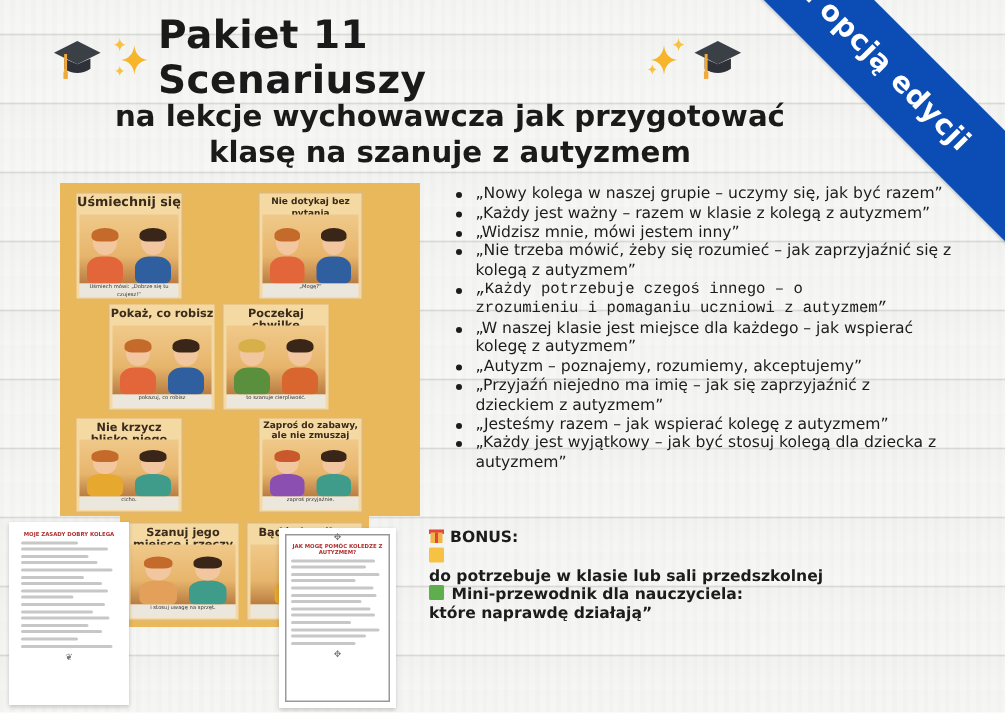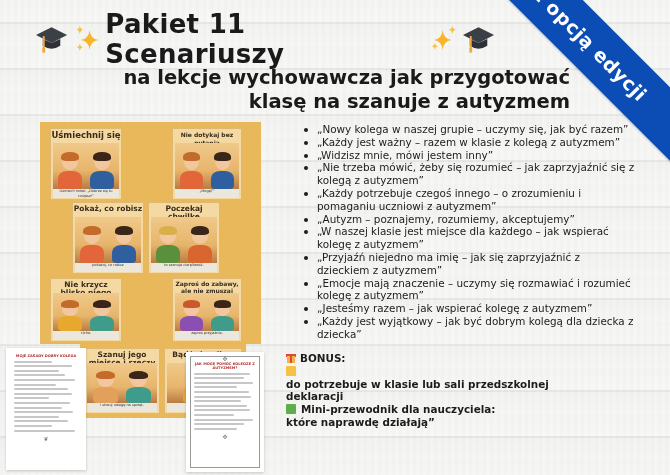--- a/index.html
+++ b/index.html
@@ -25,39 +25,39 @@
     display: flex; align-items: center; gap: 6px;
   }
   .title-text {
     font-family: "DejaVu Sans", sans-serif; font-weight: bold;
     font-size: 26px; letter-spacing: 0.3px; color: #1a1a1a;
   }
   .cap-icon { width: 34px; height: 34px; }
   .spark-icon { width: 26px; height: 30px; }
   .subtitle {
     position: absolute; left: 30px; top: 66px; width: 540px;
-    text-align: right; font-weight: bold; font-size: 19.5px; line-height: 24px;
+    text-align: center; font-weight: bold; font-size: 19.5px; line-height: 24px;
     color: #1a1a1a;
   }
 
   
   .ribbon {
     position: absolute; right: -70px; top: 18px;
     width: 300px; height: 52px;
     background: #0b4db5;
     transform: rotate(45deg);
     transform-origin: center;
     display: flex; align-items: center; justify-content: center;
     color: #fff; font-weight: bold; font-size: 19px; letter-spacing: 0.5px;
     box-shadow: 0 1px 2px rgba(0,0,0,0.2);
   }
 
   
   .preview {
-    position: absolute; left: 40px; top: 122px; width: 221px; height: 222px;
+    position: absolute; left: 40px; top: 122px; width: 240px; height: 222px;
     background: #e9b85a;
   }
   .card {
     position: absolute; background: #f4d9a3; overflow: hidden;
     border: 1px solid #e1b873;
   }
   .card .ctitle {
     position: absolute; top: 2px; left: 0; right: 0; text-align: center;
     font-size: 7.5px; font-weight: bold; color: #3a2b1a; line-height: 8px;
   }
@@ -318,36 +318,34 @@
   <div class="sline" style="width:70%"></div>
   <div class="orn">✥</div>
 </div>
 
 <div class="list">
   <ul>
     <li>„Nowy kolega w naszej grupie – uczymy się, jak być razem”</li>
     <li>„Każdy jest ważny – razem w klasie z kolegą z autyzmem”</li>
     <li>„Widzisz mnie, mówi jestem inny”</li>
     <li style="width:345px;">„Nie trzeba mówić, żeby się rozumieć – jak zaprzyjaźnić się z kolegą z autyzmem”</li>
-    <li style="width:300px;">„Każdy potrzebuje czegoś innego – o zrozumieniu i pomaganiu uczniowi z autyzmem”</li>
+    <li style="width:300px;font-family:Liberation Mono, monospace;">„Każdy potrzebuje czegoś innego – o zrozumieniu i pomaganiu uczniowi z autyzmem”</li>
+    <li style="width:330px;">„W naszej klasie jest miejsce dla każdego – jak wspierać kolegę z autyzmem”</li>
     <li>„Autyzm – poznajemy, rozumiemy, akceptujemy”</li>
-    <li style="width:330px;">„W naszej klasie jest miejsce dla każdego – jak wspierać kolegę z autyzmem”</li>
     <li style="width:280px;">„Przyjaźń niejedno ma imię – jak się zaprzyjaźnić z dzieckiem z autyzmem”</li>
-    <li style="width:345px;">„Emocje mają znaczenie – uczymy się rozmawiać i rozumieć kolegę z autyzmem”</li>
     <li>„Jesteśmy razem – jak wspierać kolegę z autyzmem”</li>
-    <li style="width:350px;">„Każdy jest wyjątkowy – jak być dobrym kolegą dla dziecka z dziecka”</li>
+    <li style="width:350px;">„Każdy jest wyjątkowy – jak być stosuj kolegą dla dziecka z autyzmem”</li>
   </ul>
 </div>
 
 <div class="bonus" style="top:352px;">
   <div class="row">
     <span class="gift"><span class="t"></span><span class="b"></span><span class="r"></span></span><span>BONUS:</span>
   </div>
   <div class="row">
     <span class="sq" style="background:#f7c243"></span>
   </div>
   <div class="row">do potrzebuje w klasie lub sali przedszkolnej</div>
-  <div class="row">deklaracji</div>
   <div class="row">
     <span class="sq" style="background:#5fae4e"></span><span>Mini-przewodnik dla nauczyciela:</span>
   </div>
   <div class="row">które naprawdę działają”</div>
 </div>
 
 </body></html>

